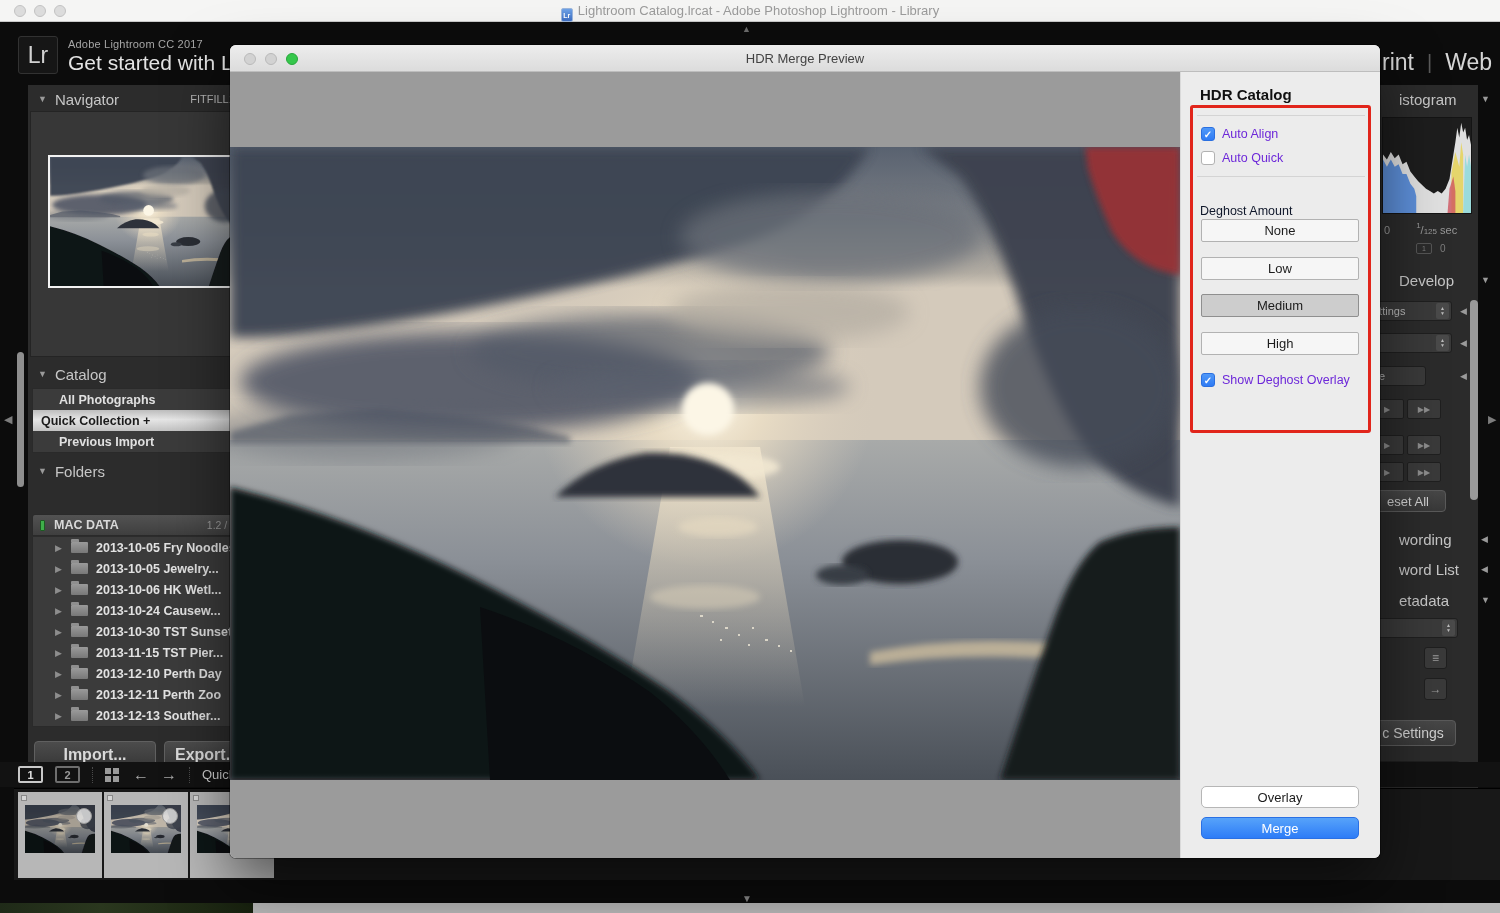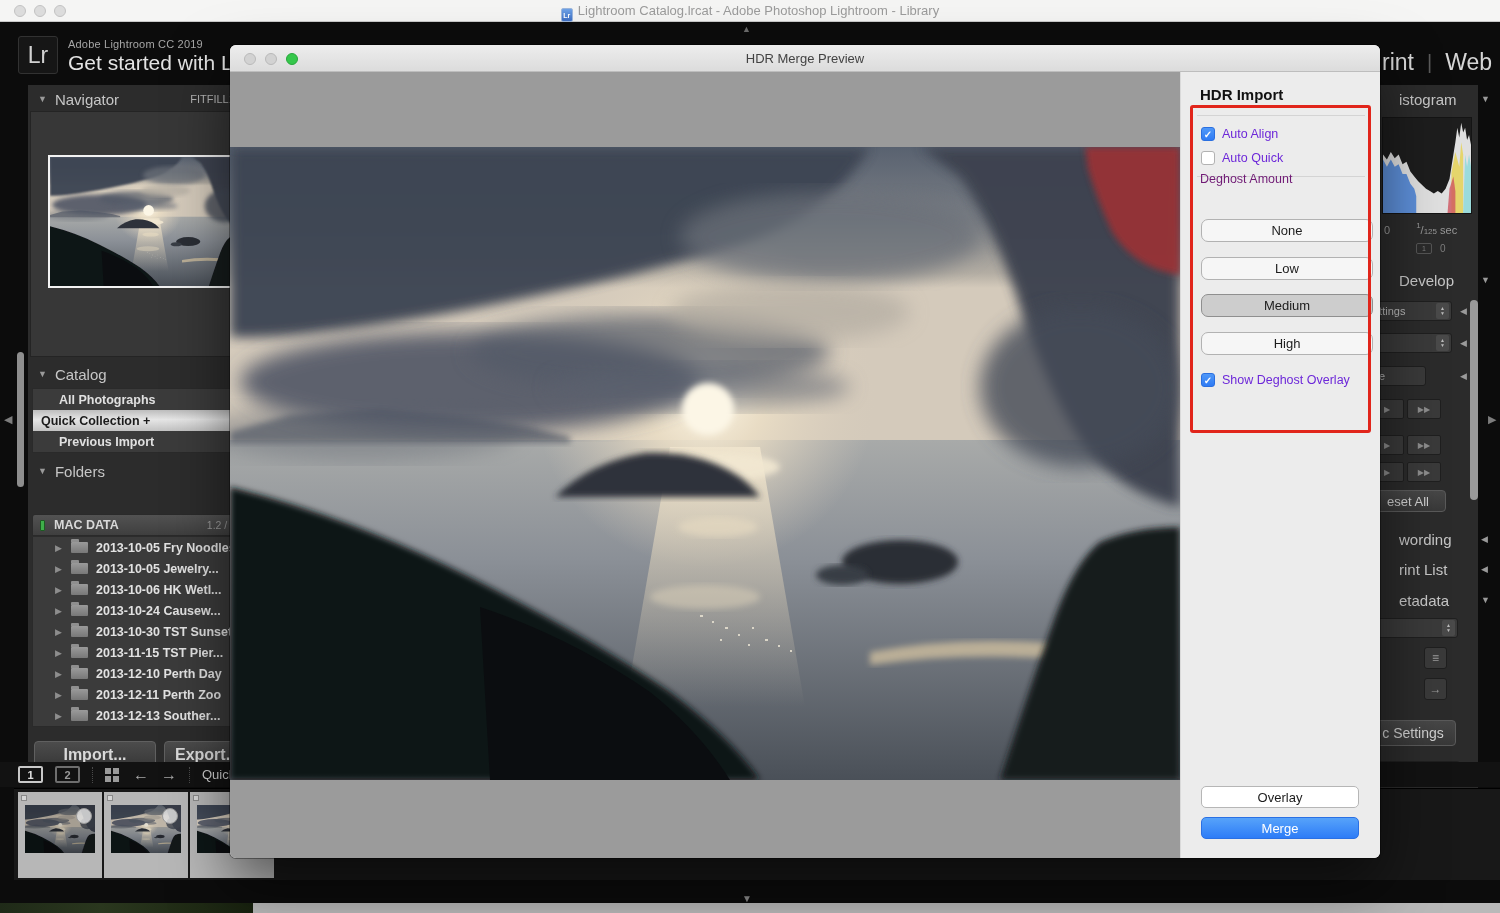--- a/index.html
+++ b/index.html
@@ -96,22 +96,22 @@
   .mainphoto{left:0;top:75px;width:950px;height:633px;overflow:hidden;}
   .mainphoto svg{display:block;width:100%;height:100%;}
   .opts{left:950px;top:0;width:200px;height:786px;background:#ececec;border-left:1px solid #dadada;}
   .redbox{left:960px;top:33px;width:181px;height:328px;border:3px solid #e1251b;border-radius:3px;z-index:5;pointer-events:none;}
   .opt-title{left:19px;top:14px;font-size:15px;font-weight:bold;color:#111;}
   .opt-hr{left:16px;width:168px;height:1px;background:#d4d4d4;}
   .cbrow{left:20px;display:flex;align-items:center;gap:7px;}
   .cb{width:14px;height:14px;border-radius:3px;background:#fff;border:1px solid #b2b2b2;color:#fff;font-size:10px;font-weight:bold;text-align:center;line-height:13px;}
   .cb.on{background:linear-gradient(#4f98f8,#2f7bf4);border-color:#2a6fe0;}
   .cblabel{font-size:12.5px;color:#6d28d9;}
-  .dg-label{left:19px;top:100px;font-size:12.5px;color:#701a75;}
-  .dgbtn{left:20px;width:172px;height:23px;background:#f6f6f6;border:1px solid #b2b2b2;border-radius:7px;font-size:13px;color:#1c1c1c;display:flex;align-items:center;justify-content:center;}
+  .dg-label{left:19px;top:132px;font-size:12.5px;color:#0f172a;}
+  .dgbtn{left:20px;width:158px;height:23px;background:#f6f6f6;border:1px solid #b2b2b2;border-radius:2px;font-size:13px;color:#1c1c1c;display:flex;align-items:center;justify-content:center;}
   .dgbtn.sel{background:#cdcdcd;border-color:#8f8f8f;}
   .cancelbtn{left:20px;top:714px;width:158px;height:22px;background:#fff;border:1px solid #b6b6b6;border-radius:5px;font-size:13px;color:#1c1c1c;display:flex;align-items:center;justify-content:center;}
   .mergebtn{left:20px;top:745px;width:158px;height:22px;background:linear-gradient(#57a3fa,#2d7cf7);border:1px solid #2a70e4;border-radius:5px;font-size:13px;color:#fff;display:flex;align-items:center;justify-content:center;}
 
   
   .desk-green{left:0;top:903px;width:253px;height:10px;background:linear-gradient(90deg,#1f2a18,#2a371e 40%,#18220f);}
   .desk-grey{left:253px;top:903px;width:1247px;height:10px;background:#b9b9b9;}
 </style>
 </head>
 <body>
@@ -195,21 +195,21 @@
 
   <div class="abs menubar">
     <div class="abs tl" style="left:14px"></div>
     <div class="abs tl" style="left:34px"></div>
     <div class="abs tl" style="left:54px"></div>
     <div class="abs mb-title"><span class="doc-ic">Lr</span><span>Lightroom Catalog.lrcat - Adobe Photoshop Lightroom - Library</span></div>
   </div>
 
   <div class="abs lrwin">
     <div class="abs lr-logo">Lr</div>
-    <div class="abs appname">Adobe Lightroom CC 2019</div>
+    <div class="abs appname">Adobe Lightroom CC 2017</div>
     <div class="abs tagline">Get started with Ligh</div>
     <div class="abs top-arrow">▲</div>
     <div class="abs modules">
       <span class="mod">rint</span>
       <span class="mod-div">|</span>
       <span class="mod">Web</span>
     </div>
 
     <div class="abs lpanel">
       <div class="phead" style="position:absolute;left:0;top:2px;width:216px;">
@@ -380,21 +380,21 @@
           <span>▶▶</span>
         </div>
       <div class="rbtn" style="left:-10px;top:405px;width:76px;height:22px;font-size:13px;">
           <span>eset All</span>
         </div>
       <div class="rhead" style="left:3px;top:442px;">
         <span>wording</span>
         <span class="tri">◀</span>
       </div>
       <div class="rhead" style="left:3px;top:472px;">
-        <span>rint List</span>
+        <span>word List</span>
         <span class="tri">◀</span>
       </div>
       <div class="rhead" style="left:3px;top:503px;">
         <span>etadata</span>
         <span class="tri">▼</span>
       </div>
       <div class="dd" style="left:-10px;top:533px;width:88px;">
         <span class="stepper">
             <span>▲</span>
             <span>▼</span>
@@ -483,21 +483,21 @@
     <div class="abs dbody">
       <div class="abs imgarea">
         <div class="abs mainphoto">
           <svg viewBox="0 0 950 633" preserveAspectRatio="none">
               <use href="#scene"></use>
               <use href="#redzone"></use>
             </svg>
         </div>
       </div>
       <div class="abs opts">
-        <div class="abs opt-title">HDR Import</div>
+        <div class="abs opt-title">HDR Catalog</div>
         <div class="abs opt-hr" style="top:43px"></div>
         <div class="abs cbrow" style="top:55px">
           <span class="cb on">✓</span>
           <span class="cblabel">Auto Align</span>
         </div>
         <div class="abs cbrow" style="top:79px">
           <span class="cb"></span>
           <span class="cblabel">Auto Quick</span>
         </div>
         <div class="abs opt-hr" style="top:104px"></div>

